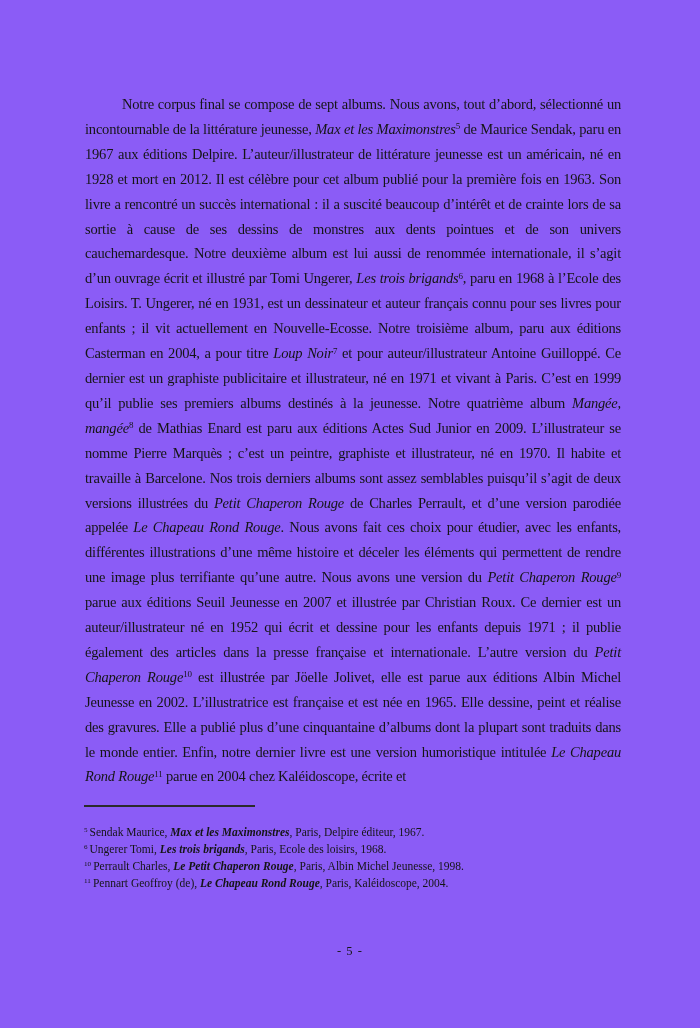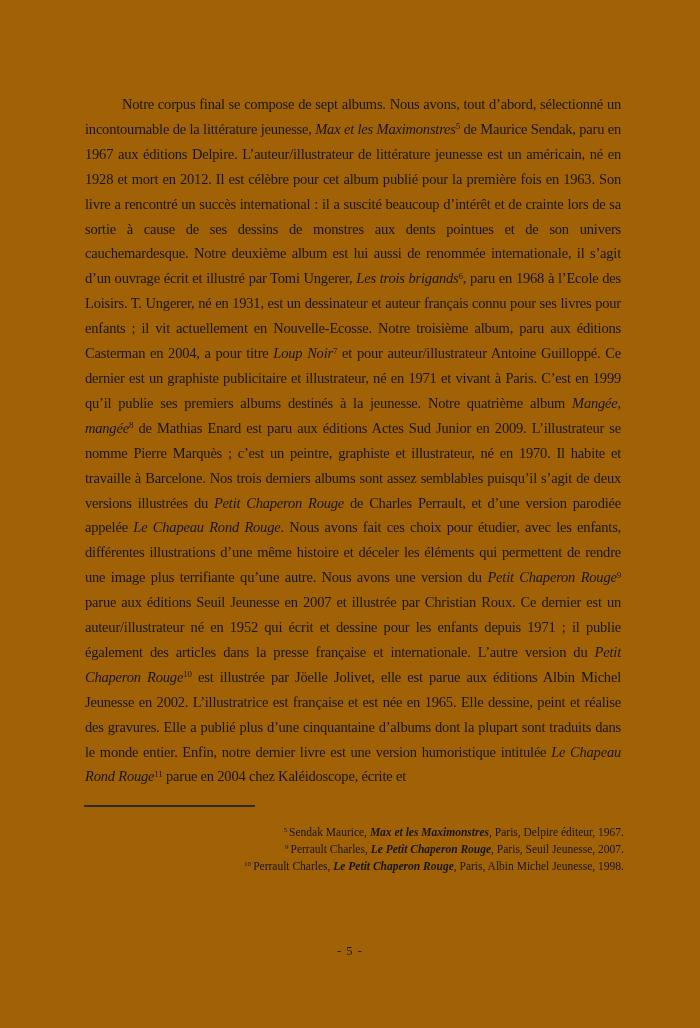--- a/index.html
+++ b/index.html
@@ -1,21 +1,21 @@
 <!DOCTYPE html>
 <html><head>
 <meta charset="utf-8">
 <style>
   html, body { margin: 0; padding: 0; }
   body { background: #ffffff; }
   .page {
     position: relative;
     width: 700px;
     height: 1028px;
-    background: #a16207;
+    background: #8b5cf6;
     font-family: "Liberation Serif", "DejaVu Serif", serif;
     color: #151515;
     overflow: hidden;
   }
   .body-text {
     position: absolute;
     left: 85px;
     top: 92px;
     width: 536px;
     font-size: 14.5px;
@@ -41,21 +41,21 @@
     height: 0;
     border-top: 2px solid #2b2b2b;
   }
   .footnotes {
     position: absolute;
     left: 84px;
     top: 824px;
     width: 540px;
     font-size: 11.5px;
     line-height: 17px;
-    text-align: right;
+    text-align: left;
   }
   .footnote { white-space: nowrap; }
   .footnote sup { margin-right: 2px; }
   .page-num {
     position: absolute;
     left: 0;
     top: 944px;
     width: 100%;
     text-align: center;
     font-size: 12.5px;
@@ -66,19 +66,20 @@
 <body>
 
 <div class="page">
 
   <div class="body-text"><span>Notre corpus final se compose de sept albums. Nous avons, tout d’abord, sélectionné un incontournable de la littérature jeunesse, </span><span class="it">Max et les Maximonstres</span><sup>5</sup><span> de Maurice Sendak, paru en 1967 aux éditions Delpire. L’auteur/illustrateur de littérature jeunesse est un américain, né en 1928 et mort en 2012. Il est célèbre pour cet album publié pour la première fois en 1963. Son livre a rencontré un succès international : il a suscité beaucoup d’intérêt et de crainte lors de sa sortie à cause de ses dessins de monstres aux dents pointues et de son univers cauchemardesque. Notre deuxième album est lui aussi de renommée internationale, il s’agit d’un ouvrage écrit et illustré par Tomi Ungerer, </span><span class="it">Les trois brigands</span><sup>6</sup><span>, paru en 1968 à l’Ecole des Loisirs. T. Ungerer, né en 1931, est un dessinateur et auteur français connu pour ses livres pour enfants ; il vit actuellement en Nouvelle-Ecosse. Notre troisième album, paru aux éditions Casterman en 2004, a pour titre </span><span class="it">Loup Noir</span><sup>7</sup><span> et pour auteur/illustrateur Antoine Guilloppé. Ce dernier est un graphiste publicitaire et illustrateur, né en 1971 et vivant à Paris. C’est en 1999 qu’il publie ses premiers albums destinés à la jeunesse. Notre quatrième album </span><span class="it">Mangée, mangée</span><sup>8</sup><span> de Mathias Enard est paru aux éditions Actes Sud Junior en 2009. L’illustrateur se nomme Pierre Marquès ; c’est un peintre, graphiste et illustrateur, né en 1970. Il habite et travaille à Barcelone. Nos trois derniers albums sont assez semblables puisqu’il s’agit de deux versions illustrées du </span><span class="it">Petit Chaperon Rouge</span><span> de Charles Perrault, et d’une version parodiée appelée </span><span class="it">Le Chapeau Rond Rouge</span><span>. Nous avons fait ces choix pour étudier, avec les enfants, différentes illustrations d’une même histoire et déceler les éléments qui permettent de rendre une image plus terrifiante qu’une autre. Nous avons une version du </span><span class="it">Petit Chaperon Rouge</span><sup>9</sup><span> parue aux éditions Seuil Jeunesse en 2007 et illustrée par Christian Roux. Ce dernier est un auteur/illustrateur né en 1952 qui écrit et dessine pour les enfants depuis 1971 ; il publie également des articles dans la presse française et internationale. L’autre version du </span><span class="it">Petit Chaperon Rouge</span><sup>10</sup><span> est illustrée par Jöelle Jolivet, elle est parue aux éditions Albin Michel Jeunesse en 2002. L’illustratrice est française et est née en 1965. Elle dessine, peint et réalise des gravures. Elle a publié plus d’une cinquantaine d’albums dont la plupart sont traduits dans le monde entier. Enfin, notre dernier livre est une version humoristique intitulée </span><span class="it">Le Chapeau Rond Rouge</span><sup>11</sup><span> parue en 2004 chez Kaléidoscope, écrite et</span></div>
 
   <div class="fn-sep"></div>
 
   <div class="footnotes">
       <div class="footnote"><sup>5</sup><span>Sendak Maurice, </span><span class="bit">Max et les Maximonstres</span><span>, Paris, Delpire éditeur, 1967.</span></div>
-      <div class="footnote"><sup>9</sup><span>Perrault Charles, </span><span class="bit">Le Petit Chaperon Rouge</span><span>, Paris, Seuil Jeunesse, 2007.</span></div>
+      <div class="footnote"><sup>6</sup><span>Ungerer Tomi, </span><span class="bit">Les trois brigands</span><span>, Paris, Ecole des loisirs, 1968.</span></div>
       <div class="footnote"><sup>10</sup><span>Perrault Charles, </span><span class="bit">Le Petit Chaperon Rouge</span><span>, Paris, Albin Michel Jeunesse, 1998.</span></div>
+      <div class="footnote"><sup>11</sup><span>Pennart Geoffroy (de), </span><span class="bit">Le Chapeau Rond Rouge</span><span>, Paris, Kaléidoscope, 2004.</span></div>
     </div>
 
   <div class="page-num">- 5 -</div>
 
 </div>
 
 </body></html>

